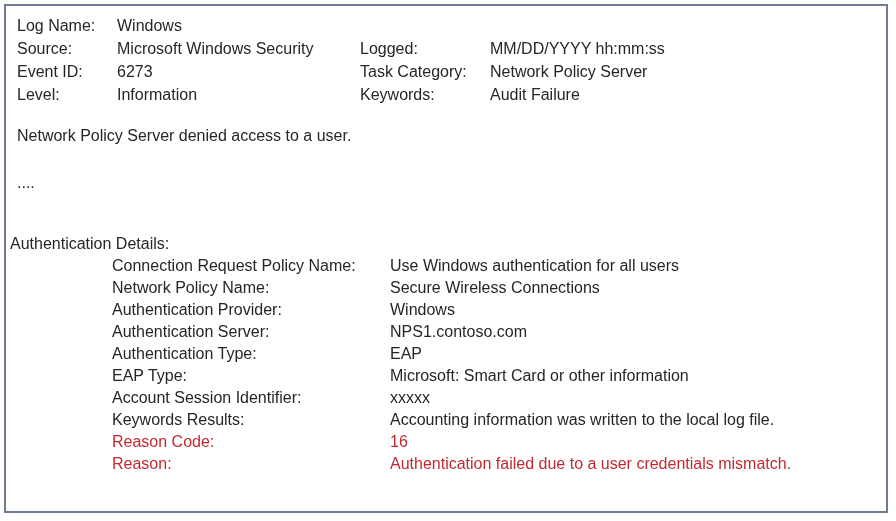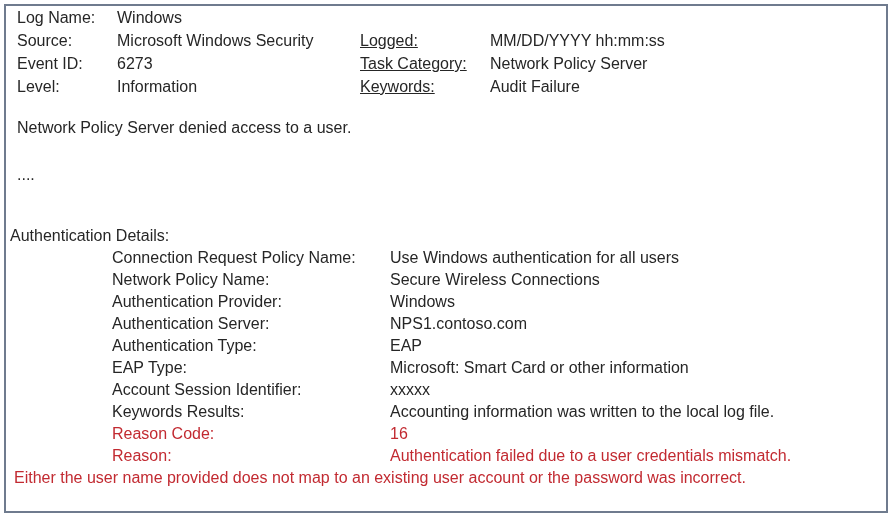--- a/index.html
+++ b/index.html
@@ -19,29 +19,29 @@
     overflow: hidden;
   }
   .frame {
     position: absolute;
     left: 4px;
     top: 4px;
     width: 884px;
     height: 509px;
     border: 2px solid var(--border);
     background: var(--background);
-    padding: 0 12px 0 11px;
+    padding: 8px 12px 0 11px;
     color: var(--text);
     font-size: 16px;
     line-height: 23px;
   }
   .hrow { display: flex; }
   .hlabel  { width: 100px; flex: none; }
   .hvalue  { width: 243px; flex: none; }
-  .hlabel2 { width: 130px; flex: none; text-decoration: underline; }
+  .hlabel2 { width: 130px; flex: none; }
   .hvalue2 { flex: 1; }
   .desc { margin: 18px 0 10px 0; }
   .ellipsis { margin: 24px 0 0 0; }
   .section-title { margin: 38px 0 0 -7px; }
   .drow { display: flex; padding-left: 95px; line-height: 22px; }
   .dlabel { width: 278px; flex: none; }
   .dvalue { flex: 1; }
   .drow.error { color: var(--error); }
   .error-note { color: var(--error); margin: 0 0 0 -3px; line-height: 22px; }
 </style>
@@ -117,15 +117,14 @@
     <div class="drow error">
       <span class="dlabel">Reason Code:</span>
       <span class="dvalue">16</span>
     </div>
     <div class="drow error">
       <span class="dlabel">Reason:</span>
       <span class="dvalue">Authentication failed due to a user credentials mismatch.</span>
     </div>
   </div>
 
-  <p class="error-note">Either the user name provided does not map to an existing user account or the password was incorrect.</p>
 
 </div>
 
 </body></html>

